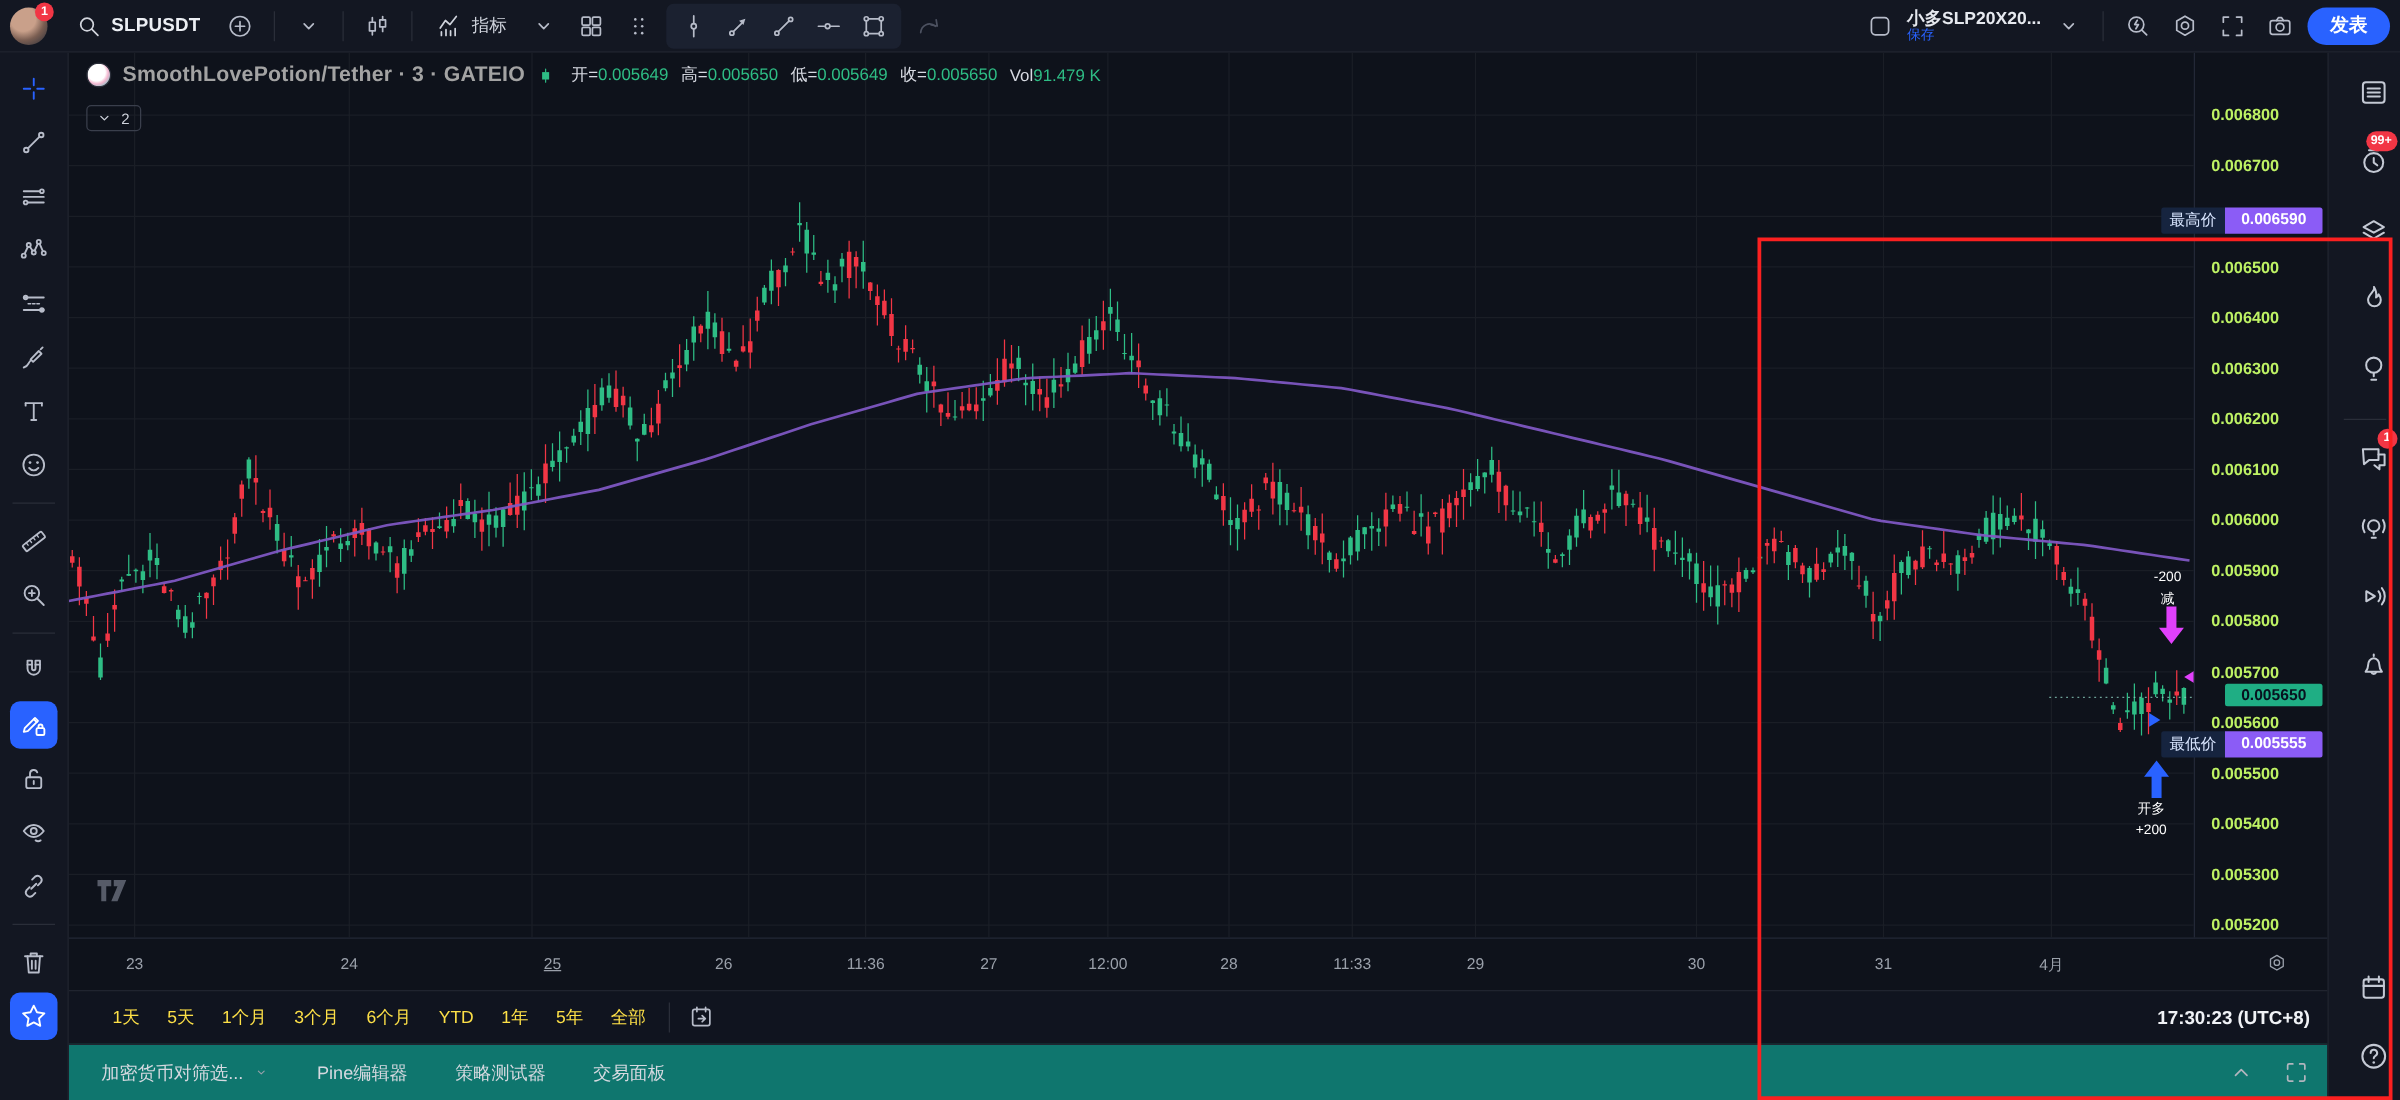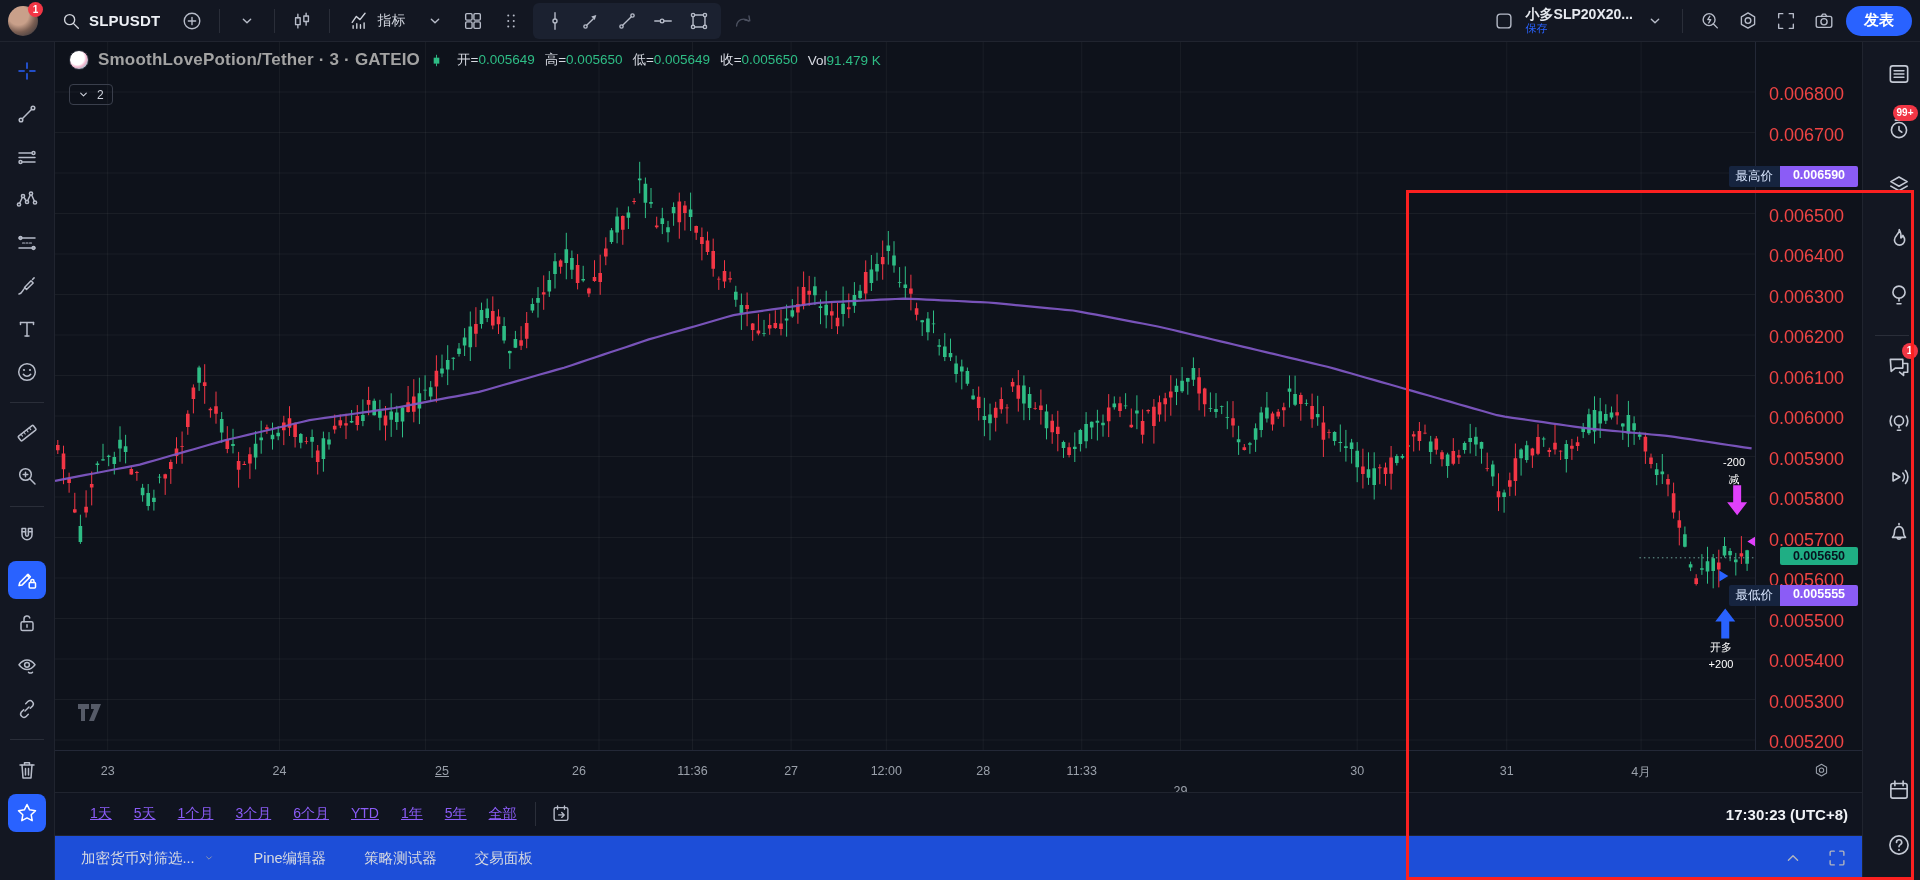--- a/index.html
+++ b/index.html
@@ -61,39 +61,39 @@
   #chart-svg { position:absolute; left:0; top:0; width:1700px; height:708px; z-index:1;}
   #legend { position:absolute; left:14px; top:8px; display:flex; align-items:center; gap:9px; z-index:10; }
   #legend .coin { width:20px; height:20px; border-radius:50%; background:radial-gradient(circle at 40% 38%, #ffffff 0 45%, #f3b6cf 60%, #35c9bd 100%); border:1px solid #2a2e39;}
   #legend .title { font-size:17px; font-weight:bold; color:#a3a3a3; letter-spacing:.2px;}
   #legend .vals { display:flex; align-items:center; gap:10px; font-size:13.5px; margin-left:4px;}
   #legend .pair-lab { color:#d7dae2; }
   #legend .pair-val { color:#2ebd85; }
   #collapse-badge { position:absolute; left:14px; top:42px; z-index:10; display:flex; align-items:center; gap:5px;
                     border:1px solid #3a3f4c; border-radius:4px; padding:1px 8px 1px 5px; font-size:12px; color:#cfd3dc; cursor:pointer;}
   #price-axis { position:absolute; left:1700px; top:0; width:107px; height:708px; border-left:1px solid #232837; z-index:5; cursor:ns-resize;}
-  .plabel { position:absolute; left:13px; font-size:18px; color:#ef4444; }
+  .plabel { position:absolute; left:13px; font-size:13px; color:#bef264;font-weight:bold; }
   .ptag { position:absolute; display:flex; z-index:8; font-size:12.5px; }
   .ptag .lab { background:#16243f; color:#d9e6ff; padding:2px 7px; white-space:nowrap; border-radius:2px 0 0 2px;}
   .ptag .val { background:#8b5cf6; color:#fff; font-weight:bold; width:78px; text-align:center; padding:2px 4px; border-radius:0 2px 2px 0;}
   .ptag.last .val { background:#1fae84; color:#07121f; border-radius:2px;}
   #time-axis { position:absolute; left:0; top:708px; width:1807px; height:42px; border-top:1px solid #232837; z-index:4; cursor:ew-resize;}
   .tlabel { position:absolute; top:13px; transform:translateX(-50%); font-size:12.5px; color:#9aa0aa; white-space:nowrap;}
   #axis-gear { position:absolute; left:1758px; top:11px; color:#9aa0ab; cursor:pointer;}
   #tv-logo { position:absolute; left:22px; top:660px; color:#565b68; z-index:6; cursor:pointer;}
 
   .marker-text { position:absolute; z-index:9; color:#fff; font-size:11px; text-align:center; line-height:17px; transform:translateX(-50%); white-space:nowrap;}
 
   
   #range-bar { position:absolute; left:0; top:750px; width:1807px; height:43px; border-top:1px solid #20242f;
                background:#10141f; display:flex; align-items:center; padding:0 14px 0 26px; gap:4px; z-index:6;}
-  .range-btn { font-size:14px; color:#8b5cf6; padding:3px 9px; border-radius:5px; cursor:pointer; flex:none;text-decoration:underline;}
+  .range-btn { font-size:14px; color:#fde047; padding:3px 9px; border-radius:5px; cursor:pointer; flex:none;}
   #clock { margin-left:auto; font-size:15px; font-weight:bold; color:#f0f2f6; cursor:pointer;}
   #tabs-bar { position:absolute; left:0; top:793px; width:1807px; height:45px; border-top:1px solid #20242f;
-              background:#1d4ed8; display:flex; align-items:center; padding:0 14px 0 26px; gap:38px; z-index:6;}
+              background:#0f766e; display:flex; align-items:center; padding:0 14px 0 26px; gap:38px; z-index:6;}
   .btab { font-size:14.5px; color:#d6d9e0; cursor:pointer; display:flex; align-items:center; gap:7px; flex:none;}
   #tabs-right { margin-left:auto; display:flex; align-items:center; gap:22px; color:#b2b5be;}
 
   
   #red-rect { position:absolute; left:1406px; top:190px; width:508px; height:690px; border:3px solid #fb2020;
               z-index:50; pointer-events:none;}
 </style>
 </head>
 <body>
 
@@ -488,21 +488,21 @@
         </span>
     <span class="tlabel" style="left: 52.7px;">23</span>
         <span class="tlabel" style="left: 224.4px;">24</span>
         <span class="tlabel" style="left: 387px; text-decoration: underline;">25</span>
         <span class="tlabel" style="left: 524px;">26</span>
         <span class="tlabel" style="left: 637.5px;">11:36</span>
         <span class="tlabel" style="left: 736.1px;">27</span>
         <span class="tlabel" style="left: 831.3px;">12:00</span>
         <span class="tlabel" style="left: 928.2px;">28</span>
         <span class="tlabel" style="left: 1026.8px;">11:33</span>
-        <span class="tlabel" style="left: 1125.4px; margin-top: 20px;">29</span>
+        <span class="tlabel" style="left: 1125.4px;">29</span>
         <span class="tlabel" style="left: 1302.2px;">30</span>
         <span class="tlabel" style="left: 1451.8px;">31</span>
         <span class="tlabel" style="left: 1586.1px;">4月</span>
       </div>
 
     <div id="tv-logo">
       <svg width="30" height="22" viewBox="0 0 30 22">
         <path d="M1 2h11v5H8v12H4V7H1z" fill="currentColor"></path>
         <path d="M14 2h10l-7 17h-5l5-12h-3z" fill="currentColor"></path>
       </svg>

